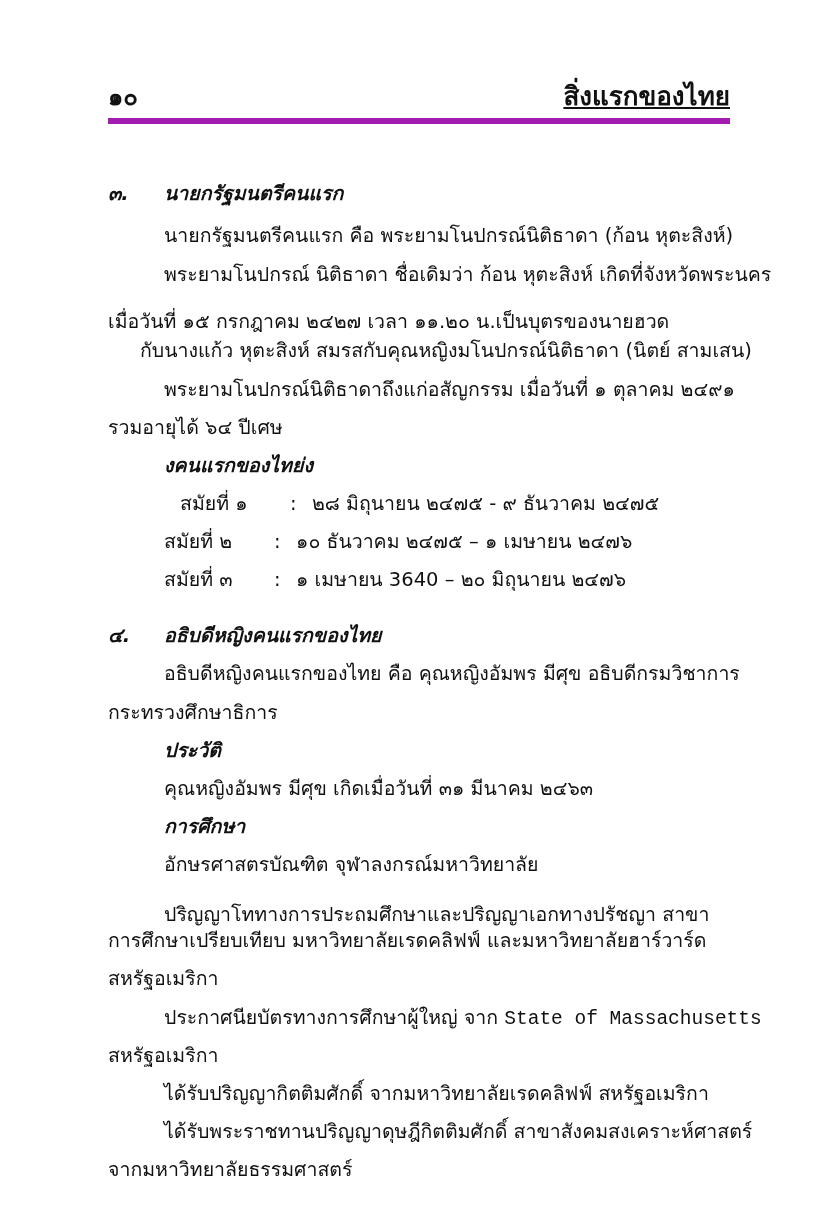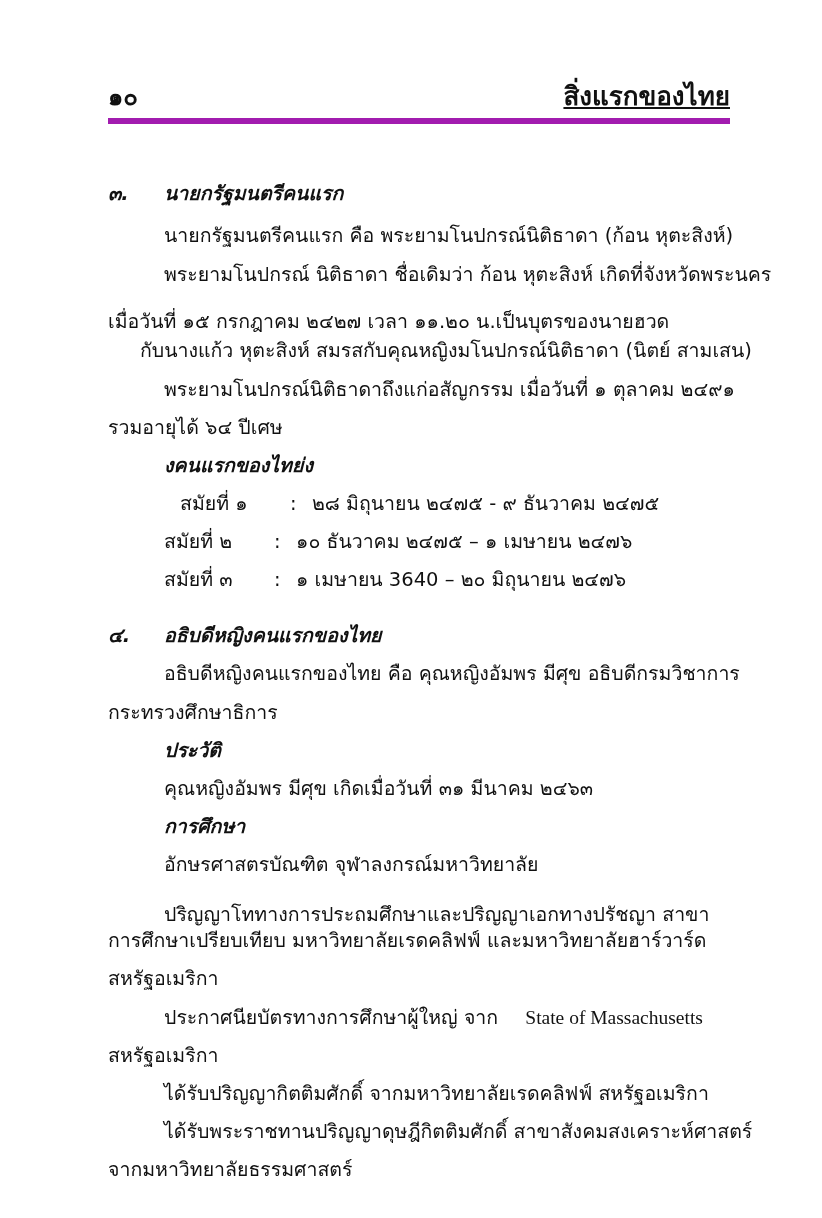--- a/index.html
+++ b/index.html
@@ -12,21 +12,21 @@
     border-bottom:6px solid #a21caf;
   }
   .page-num { position:absolute; left:0; bottom:2px; font-size:24px; font-weight:bold; }
   .running-title { position:absolute; right:0; bottom:2px; font-size:26px; font-weight:bold; text-decoration:underline;margin-left:38px; }
   .line { position:absolute; font-size:19.5px; white-space:nowrap; line-height:28px; }
   .heading { font-style:italic; font-weight:bold; }
   .bold { font-weight:normal; }
   .num { display:inline-block; width:56px; font-style:italic; font-weight:bold; }
   .term-label { display:inline-block; width:110px; }
   .term-colon { display:inline-block; width:22px; }
-  .serif { font-family: Liberation Serif, serif; margin-left: 21px; }
+  .serif { font-family: Liberation Mono, monospace; }
 </style>
 </head>
 <body>
 
 <div class="header">
   <span class="page-num">๑๐</span>
   <span class="running-title">สิ่งแรกของไทย</span>
 </div>
 
 <div class="line heading" style="left:108px; top:180px;">

